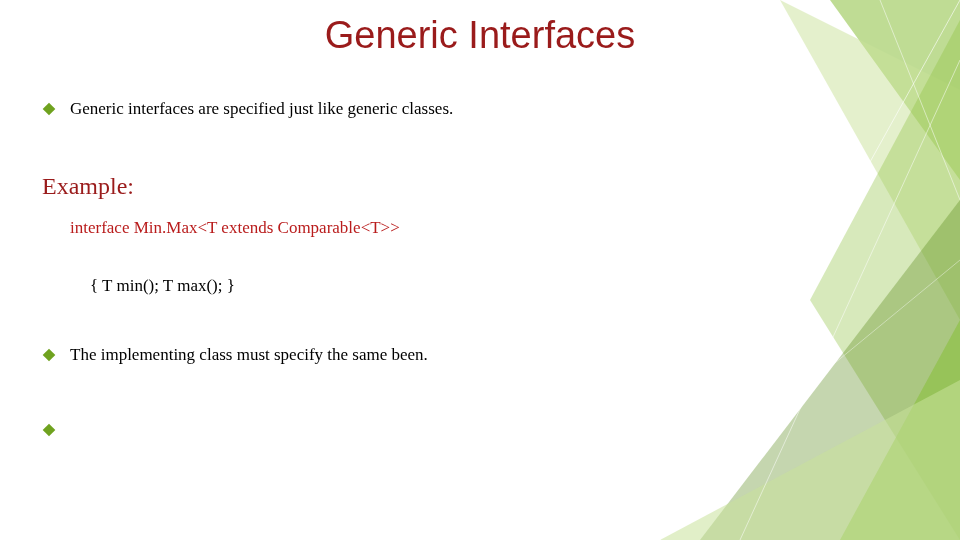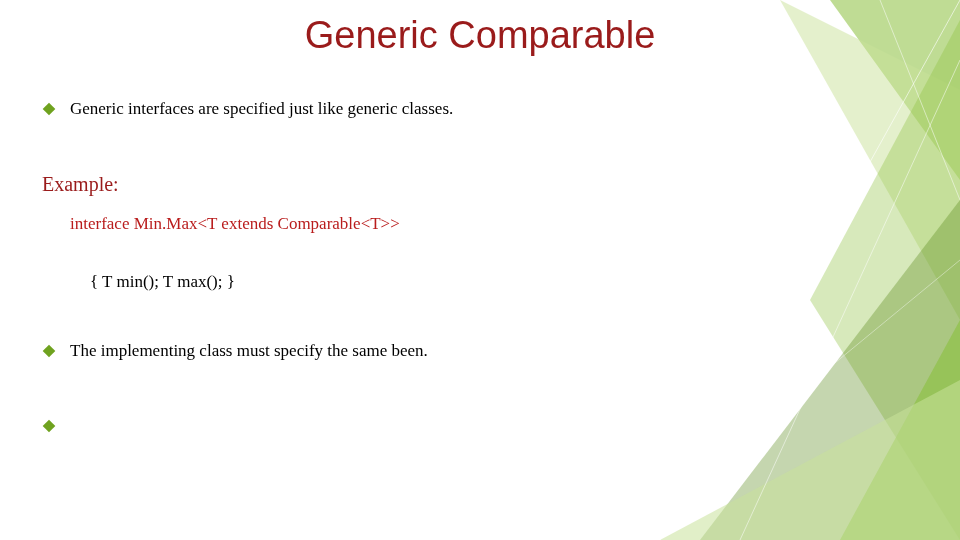--- a/index.html
+++ b/index.html
@@ -41,21 +41,21 @@
     margin-right: 14px;
     color: #6fa21f;
   }
   .bullet-text {
     font-size: 17px;
     color: #000;
     line-height: 1.35;
   }
   .example-heading {
     margin-top: 52px;
-    font-size: 20px;
+    font-size: 24px;
     color: #9a1b1b;
     font-weight: 400;
   }
   .code-line {
     font-size: 17px;
     color: #b91c1c;
     margin-left: 28px;
     margin-top: 18px;
   }
   .code-line2 {
@@ -88,21 +88,21 @@
     <polygon points="380,20 230,300 380,540" fill="#8bbf3d" fill-opacity="0.35"></polygon>
     <polygon points="380,200 120,540 380,540" fill="#5a8a1a" fill-opacity="0.35"></polygon>
     <polygon points="380,320 260,540 380,540" fill="#8bbf3d" fill-opacity="0.6"></polygon>
     <polygon points="80,540 380,380 380,540" fill="#c9e29a" fill-opacity="0.55"></polygon>
     <line x1="380" y1="0" x2="80" y2="540" stroke="#ffffff" stroke-opacity="0.6" stroke-width="1"></line>
     <line x1="380" y1="60" x2="160" y2="540" stroke="#ffffff" stroke-opacity="0.5" stroke-width="1"></line>
     <line x1="300" y1="0" x2="380" y2="200" stroke="#ffffff" stroke-opacity="0.5" stroke-width="1"></line>
     <line x1="380" y1="260" x2="40" y2="540" stroke="#ffffff" stroke-opacity="0.4" stroke-width="1"></line>
   </svg>
 
-  <div class="title">Generic Comparable</div>
+  <div class="title">Generic Interfaces</div>
 
   <div class="content">
 
     <div class="bullet-row">
       <svg class="bullet-icon" viewBox="0 0 20 20">
         <polygon points="10,1 19,10 10,19 1,10" fill="#6fa21f"></polygon>
       </svg>
       <div class="bullet-text">Generic interfaces are specified just like generic classes.</div>
     </div>
 

